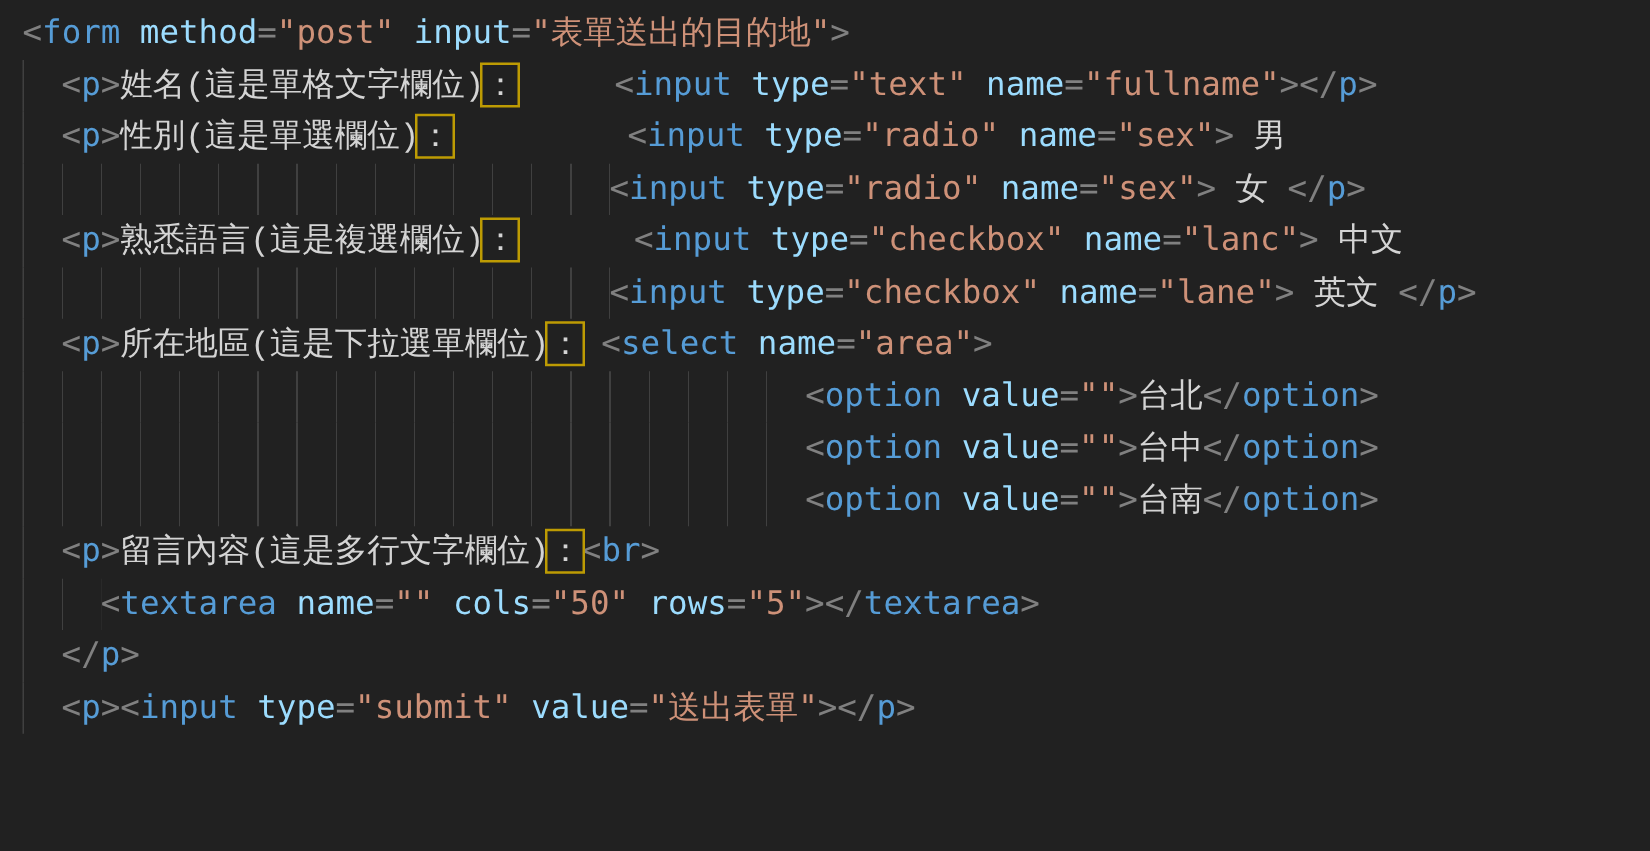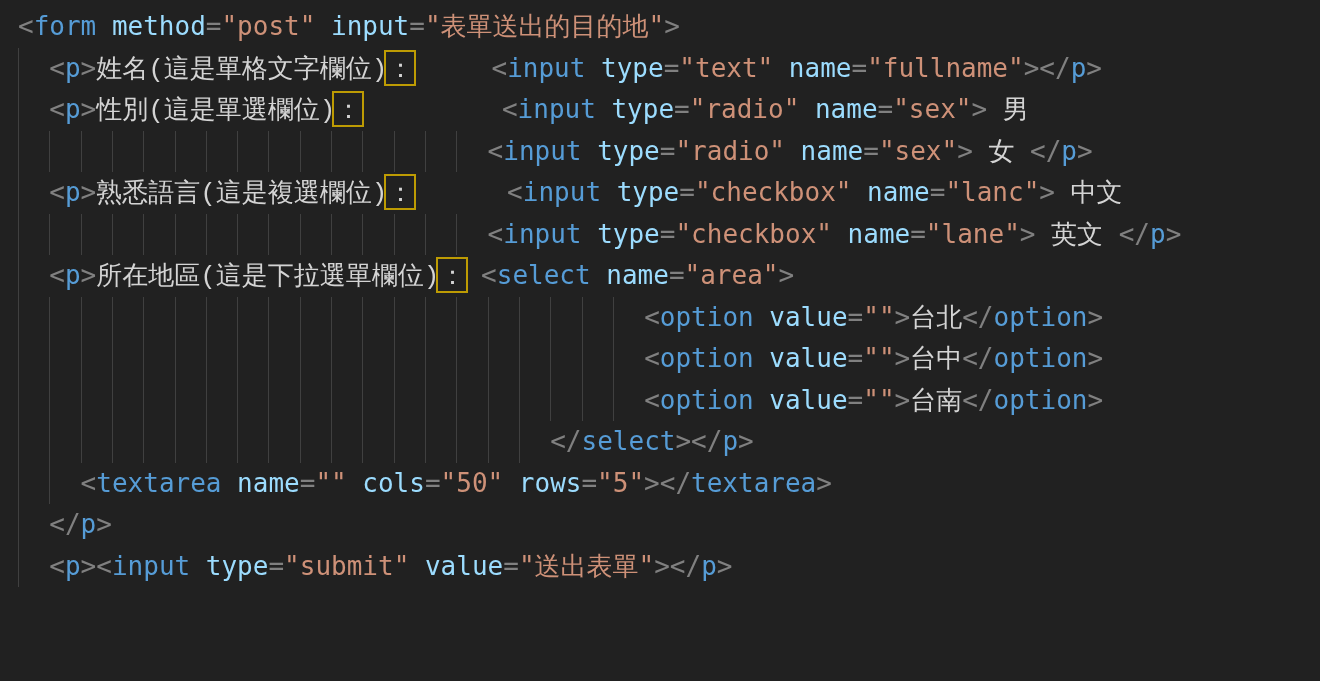--- a/index.html
+++ b/index.html
@@ -49,18 +49,18 @@
       <div class="line"><span class="tk-punct">&lt;</span><span class="tk-tag">form</span><span class="tk-text"> </span><span class="tk-attr">method</span><span class="tk-punct">=</span><span class="tk-str">"post"</span><span class="tk-text"> </span><span class="tk-attr">input</span><span class="tk-punct">=</span><span class="tk-str">"表單送出的目的地"</span><span class="tk-punct">&gt;</span></div>
       <div class="line"><span class="lead" style="width: 2ch;"></span><span class="tk-punct">&lt;</span><span class="tk-tag">p</span><span class="tk-punct">&gt;</span><span class="tk-text">姓名(這是單格文字欄位)</span><span class="tk-uni">：</span><span class="tk-text">     </span><span class="tk-punct">&lt;</span><span class="tk-tag">input</span><span class="tk-text"> </span><span class="tk-attr">type</span><span class="tk-punct">=</span><span class="tk-str">"text"</span><span class="tk-text"> </span><span class="tk-attr">name</span><span class="tk-punct">=</span><span class="tk-str">"fullname"</span><span class="tk-punct">&gt;</span><span class="tk-punct">&lt;/</span><span class="tk-tag">p</span><span class="tk-punct">&gt;</span></div>
       <div class="line"><span class="lead" style="width: 2ch;"></span><span class="tk-punct">&lt;</span><span class="tk-tag">p</span><span class="tk-punct">&gt;</span><span class="tk-text">性別(這是單選欄位)</span><span class="tk-uni">：</span><span class="tk-text">         </span><span class="tk-punct">&lt;</span><span class="tk-tag">input</span><span class="tk-text"> </span><span class="tk-attr">type</span><span class="tk-punct">=</span><span class="tk-str">"radio"</span><span class="tk-text"> </span><span class="tk-attr">name</span><span class="tk-punct">=</span><span class="tk-str">"sex"</span><span class="tk-punct">&gt;</span><span class="tk-text"> 男</span></div>
       <div class="line"><span class="lead" style="width: 30ch;"></span><span class="tk-punct">&lt;</span><span class="tk-tag">input</span><span class="tk-text"> </span><span class="tk-attr">type</span><span class="tk-punct">=</span><span class="tk-str">"radio"</span><span class="tk-text"> </span><span class="tk-attr">name</span><span class="tk-punct">=</span><span class="tk-str">"sex"</span><span class="tk-punct">&gt;</span><span class="tk-text"> 女 </span><span class="tk-punct">&lt;/</span><span class="tk-tag">p</span><span class="tk-punct">&gt;</span></div>
       <div class="line"><span class="lead" style="width: 2ch;"></span><span class="tk-punct">&lt;</span><span class="tk-tag">p</span><span class="tk-punct">&gt;</span><span class="tk-text">熟悉語言(這是複選欄位)</span><span class="tk-uni">：</span><span class="tk-text">      </span><span class="tk-punct">&lt;</span><span class="tk-tag">input</span><span class="tk-text"> </span><span class="tk-attr">type</span><span class="tk-punct">=</span><span class="tk-str">"checkbox"</span><span class="tk-text"> </span><span class="tk-attr">name</span><span class="tk-punct">=</span><span class="tk-str">"lanc"</span><span class="tk-punct">&gt;</span><span class="tk-text"> 中文</span></div>
       <div class="line"><span class="lead" style="width: 30ch;"></span><span class="tk-punct">&lt;</span><span class="tk-tag">input</span><span class="tk-text"> </span><span class="tk-attr">type</span><span class="tk-punct">=</span><span class="tk-str">"checkbox"</span><span class="tk-text"> </span><span class="tk-attr">name</span><span class="tk-punct">=</span><span class="tk-str">"lane"</span><span class="tk-punct">&gt;</span><span class="tk-text"> 英文 </span><span class="tk-punct">&lt;/</span><span class="tk-tag">p</span><span class="tk-punct">&gt;</span></div>
       <div class="line"><span class="lead" style="width: 2ch;"></span><span class="tk-punct">&lt;</span><span class="tk-tag">p</span><span class="tk-punct">&gt;</span><span class="tk-text">所在地區(這是下拉選單欄位)</span><span class="tk-uni">：</span><span class="tk-text"> </span><span class="tk-punct">&lt;</span><span class="tk-tag">select</span><span class="tk-text"> </span><span class="tk-attr">name</span><span class="tk-punct">=</span><span class="tk-str">"area"</span><span class="tk-punct">&gt;</span></div>
       <div class="line"><span class="lead" style="width: 40ch;"></span><span class="tk-punct">&lt;</span><span class="tk-tag">option</span><span class="tk-text"> </span><span class="tk-attr">value</span><span class="tk-punct">=</span><span class="tk-str">""</span><span class="tk-punct">&gt;</span><span class="tk-text">台北</span><span class="tk-punct">&lt;/</span><span class="tk-tag">option</span><span class="tk-punct">&gt;</span></div>
       <div class="line"><span class="lead" style="width: 40ch;"></span><span class="tk-punct">&lt;</span><span class="tk-tag">option</span><span class="tk-text"> </span><span class="tk-attr">value</span><span class="tk-punct">=</span><span class="tk-str">""</span><span class="tk-punct">&gt;</span><span class="tk-text">台中</span><span class="tk-punct">&lt;/</span><span class="tk-tag">option</span><span class="tk-punct">&gt;</span></div>
       <div class="line"><span class="lead" style="width: 40ch;"></span><span class="tk-punct">&lt;</span><span class="tk-tag">option</span><span class="tk-text"> </span><span class="tk-attr">value</span><span class="tk-punct">=</span><span class="tk-str">""</span><span class="tk-punct">&gt;</span><span class="tk-text">台南</span><span class="tk-punct">&lt;/</span><span class="tk-tag">option</span><span class="tk-punct">&gt;</span></div>
-      <div class="line"><span class="lead" style="width: 34ch;"></span><span class="tk-punct">&lt;/</span><span class="tk-tag">select</span><span class="tk-punct">&gt;</span><span class="tk-punct">&lt;/</span><span class="tk-tag">p</span><span class="tk-punct">&gt;</span></div>
+      <div class="line"><span class="lead" style="width: 2ch;"></span><span class="tk-punct">&lt;</span><span class="tk-tag">p</span><span class="tk-punct">&gt;</span><span class="tk-text">留言內容(這是多行文字欄位)</span><span class="tk-uni">：</span><span class="tk-punct">&lt;</span><span class="tk-tag">br</span><span class="tk-punct">&gt;</span></div>
       <div class="line"><span class="lead" style="width: 4ch;"></span><span class="tk-punct">&lt;</span><span class="tk-tag">textarea</span><span class="tk-text"> </span><span class="tk-attr">name</span><span class="tk-punct">=</span><span class="tk-str">""</span><span class="tk-text"> </span><span class="tk-attr">cols</span><span class="tk-punct">=</span><span class="tk-str">"50"</span><span class="tk-text"> </span><span class="tk-attr">rows</span><span class="tk-punct">=</span><span class="tk-str">"5"</span><span class="tk-punct">&gt;</span><span class="tk-punct">&lt;/</span><span class="tk-tag">textarea</span><span class="tk-punct">&gt;</span></div>
       <div class="line"><span class="lead" style="width: 2ch;"></span><span class="tk-punct">&lt;/</span><span class="tk-tag">p</span><span class="tk-punct">&gt;</span></div>
       <div class="line"><span class="lead" style="width: 2ch;"></span><span class="tk-punct">&lt;</span><span class="tk-tag">p</span><span class="tk-punct">&gt;</span><span class="tk-punct">&lt;</span><span class="tk-tag">input</span><span class="tk-text"> </span><span class="tk-attr">type</span><span class="tk-punct">=</span><span class="tk-str">"submit"</span><span class="tk-text"> </span><span class="tk-attr">value</span><span class="tk-punct">=</span><span class="tk-str">"送出表單"</span><span class="tk-punct">&gt;</span><span class="tk-punct">&lt;/</span><span class="tk-tag">p</span><span class="tk-punct">&gt;</span></div>
     </div>
 </div>
 
 </body></html>

